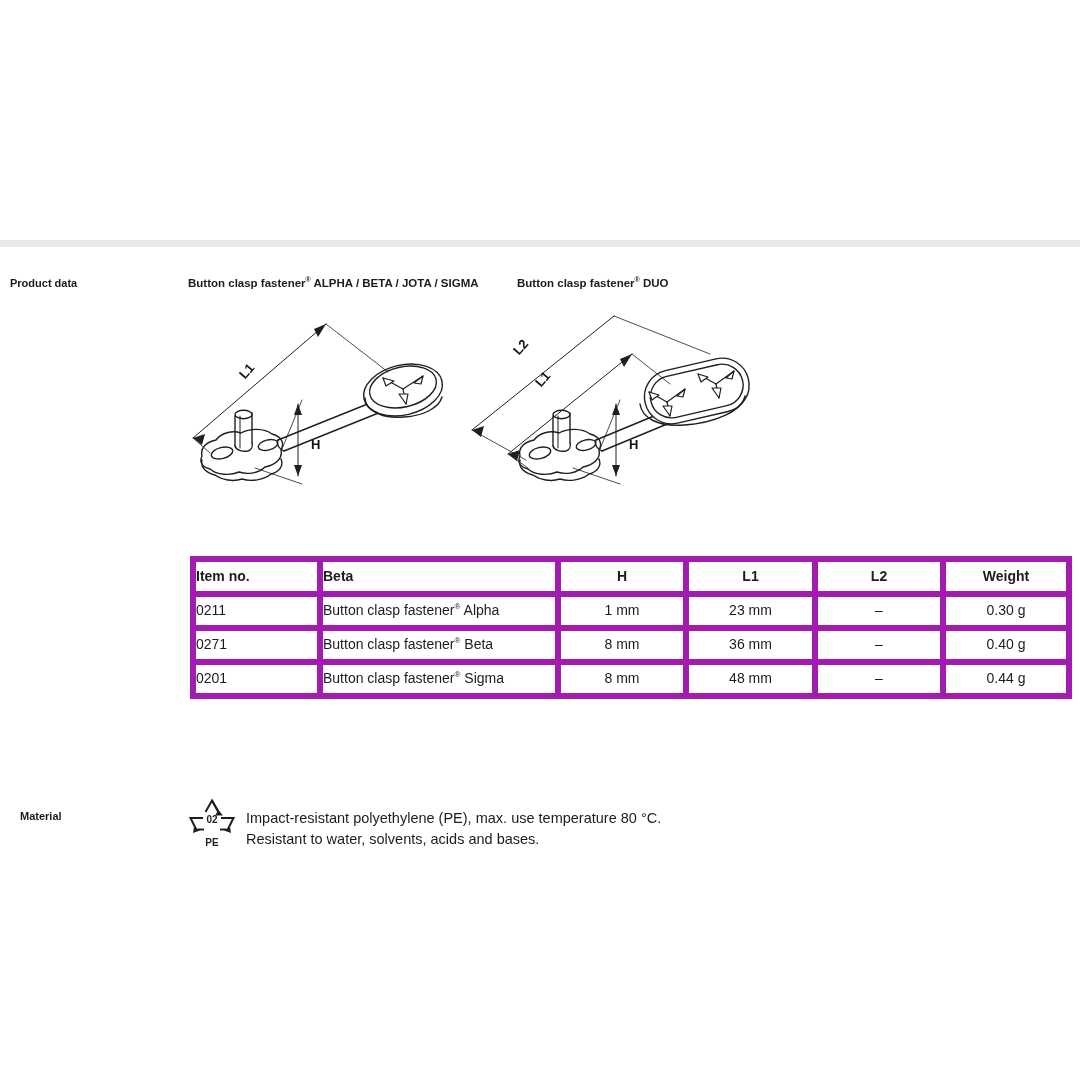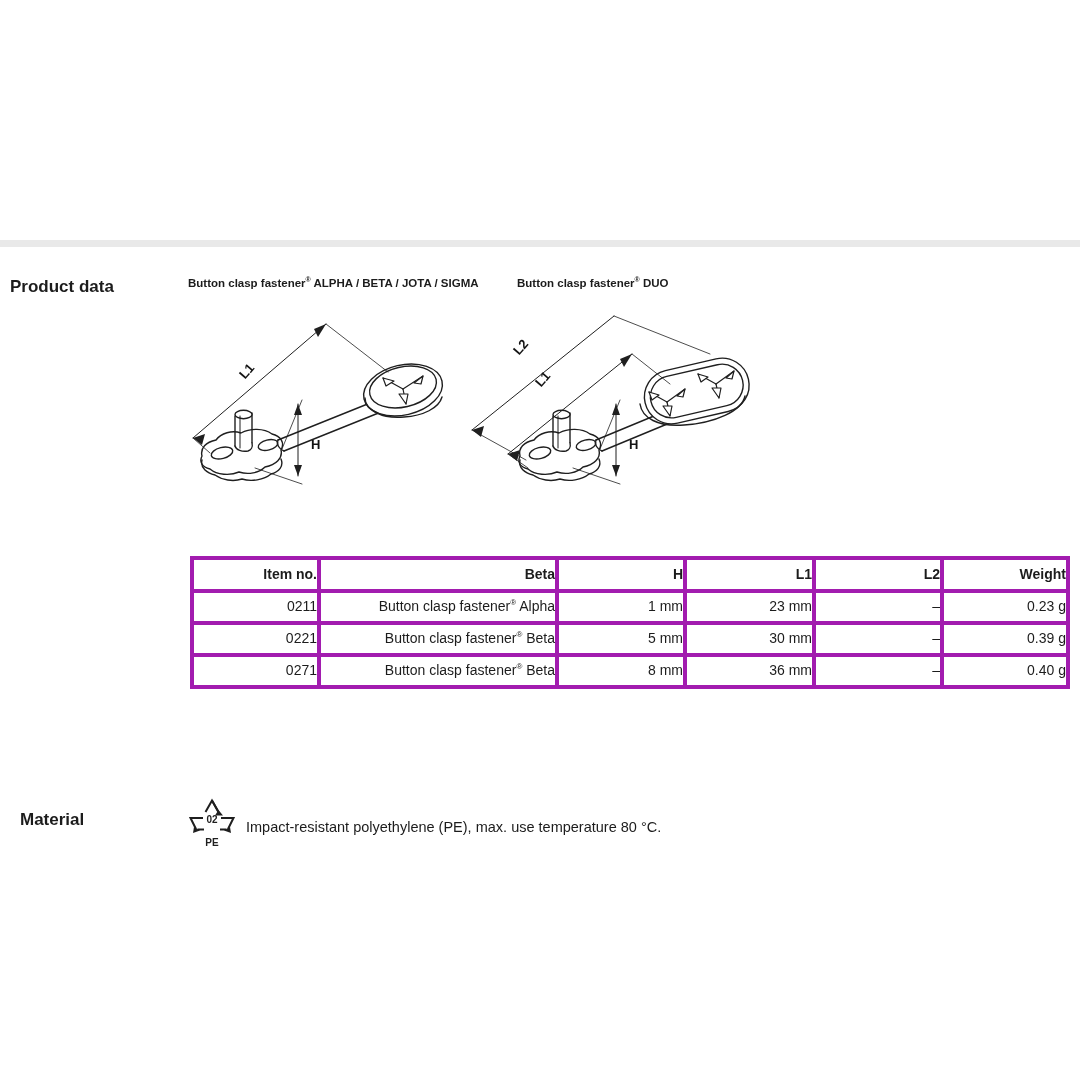--- a/index.html
+++ b/index.html
@@ -46,21 +46,21 @@
     top: 240px;
     width: 1080px;
     height: 7px;
     background: #e9e9e9;
   }
 
   
   .section-label {
     position: absolute;
     left: 10px;
-    font-size: 17px;
+    font-size: 11px;
     font-weight: bold;
     color: #1c1c1c;
     white-space: nowrap;
   }
   .section-label.product { top: 277px; }
   .section-label.material { top: 810px; margin-left: 10px; }
 
   
   .drawing-caption {
     position: absolute;
@@ -90,27 +90,26 @@
     left: 190px;
     top: 556px;
     width: 876px;
     border-collapse: collapse;
     table-layout: fixed;
     font-size: 14px;
     color: #1c1c1c;
   }
   .spec-table th,
   .spec-table td {
-    border: 4px solid #a21caf;
+    border: 6px solid #a21caf;
     height: 28px;
     padding: 0 0 0 0;
     font-weight: normal;
     vertical-align: middle;
     line-height: 1.1;
-    text-align: right;
   }
   .spec-table thead th {
     font-weight: bold;
     border-bottom-width: 2px;
     height: 29px;
   }
   .col-itemno { width: 127px; }
   .col-item   { width: 238px; }
   .col-h      { width: 128px; }
   .col-l1     { width: 129px; }
@@ -136,21 +135,20 @@
     top: 796px;
   }
   .material-text {
     position: absolute;
     left: 246px;
     top: 808px;
     font-size: 14.5px;
     line-height: 21px;
     color: #1c1c1c;
     white-space: nowrap;
-    margin-top: 9px;
   }
 
   .svg-line { fill: none; stroke: #1f1f1f; }
   .dim-text {
     font-family: "Liberation Sans", sans-serif;
     font-weight: bold;
     font-size: 13px;
     fill: #141414;
   }
 </style>
@@ -327,38 +325,38 @@
         <th class="cell-center">Weight</th>
       </tr>
     </thead>
     <tbody>
       <tr>
         <td class="cell-left">0211</td>
         <td class="cell-left"><span>Button clasp fastener</span><span class="reg">®</span><span> Alpha</span></td>
         <td class="cell-center">1 mm</td>
         <td class="cell-center">23 mm</td>
         <td class="cell-center">–</td>
-        <td class="cell-center">0.23 g</td>
-      </tr>
-      <tr>
-        <td class="cell-left">0221</td>
-        <td class="cell-left"><span>Button clasp fastener</span><span class="reg">®</span><span> Beta</span></td>
-        <td class="cell-center">5 mm</td>
-        <td class="cell-center">30 mm</td>
-        <td class="cell-center">–</td>
-        <td class="cell-center">0.39 g</td>
+        <td class="cell-center">0.30 g</td>
       </tr>
       <tr>
         <td class="cell-left">0271</td>
         <td class="cell-left"><span>Button clasp fastener</span><span class="reg">®</span><span> Beta</span></td>
         <td class="cell-center">8 mm</td>
         <td class="cell-center">36 mm</td>
         <td class="cell-center">–</td>
         <td class="cell-center">0.40 g</td>
       </tr>
+      <tr>
+        <td class="cell-left">0201</td>
+        <td class="cell-left"><span>Button clasp fastener</span><span class="reg">®</span><span> Sigma</span></td>
+        <td class="cell-center">8 mm</td>
+        <td class="cell-center">48 mm</td>
+        <td class="cell-center">–</td>
+        <td class="cell-center">0.44 g</td>
+      </tr>
     </tbody>
   </table>
 
   <div class="recycle-symbol">
     <svg width="48" height="54" viewBox="0 0 48 54">
       <g fill="none" stroke="#1f1f1f" stroke-width="2" stroke-linejoin="miter" stroke-linecap="butt">
 
         <path d="M17.5,7 L24,-4.5 L30.5,7" transform="translate(0,9)"></path>
         <path d="M8,33 L2.5,22 L15,22"></path>
         <path d="M40,33 L45.5,22 L33,22"></path>
@@ -372,15 +370,16 @@
         <path d="M6,31 L12,34.5 L5,37 Z"></path>
         <path d="M42,31 L36,34.5 L43,37 Z"></path>
       </g>
       <text x="24" y="27" text-anchor="middle" font-family="'Liberation Sans', sans-serif" font-size="10" font-weight="bold" fill="#1f1f1f">02</text>
       <text x="24" y="50" text-anchor="middle" font-family="'Liberation Sans', sans-serif" font-size="10" font-weight="bold" fill="#1f1f1f">PE</text>
     </svg>
   </div>
 
   <div class="material-text">
     <div>Impact-resistant polyethylene (PE), max. use temperature 80 °C.</div>
+    <div>Resistant to water, solvents, acids and bases.</div>
   </div>
 
 </div>
 
 </body></html>

